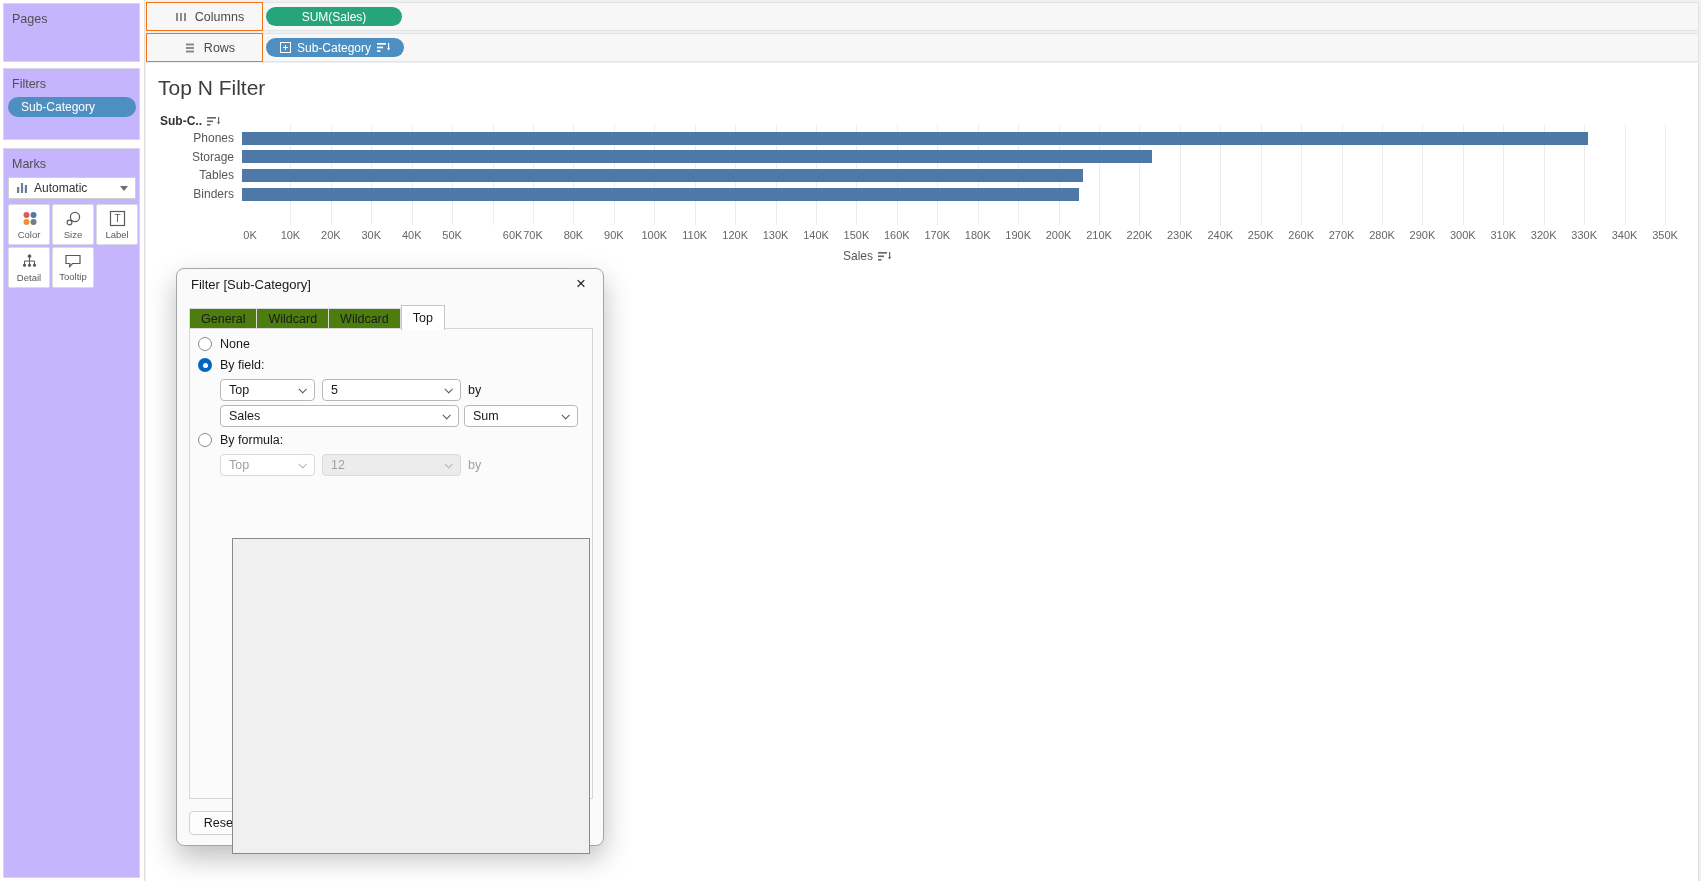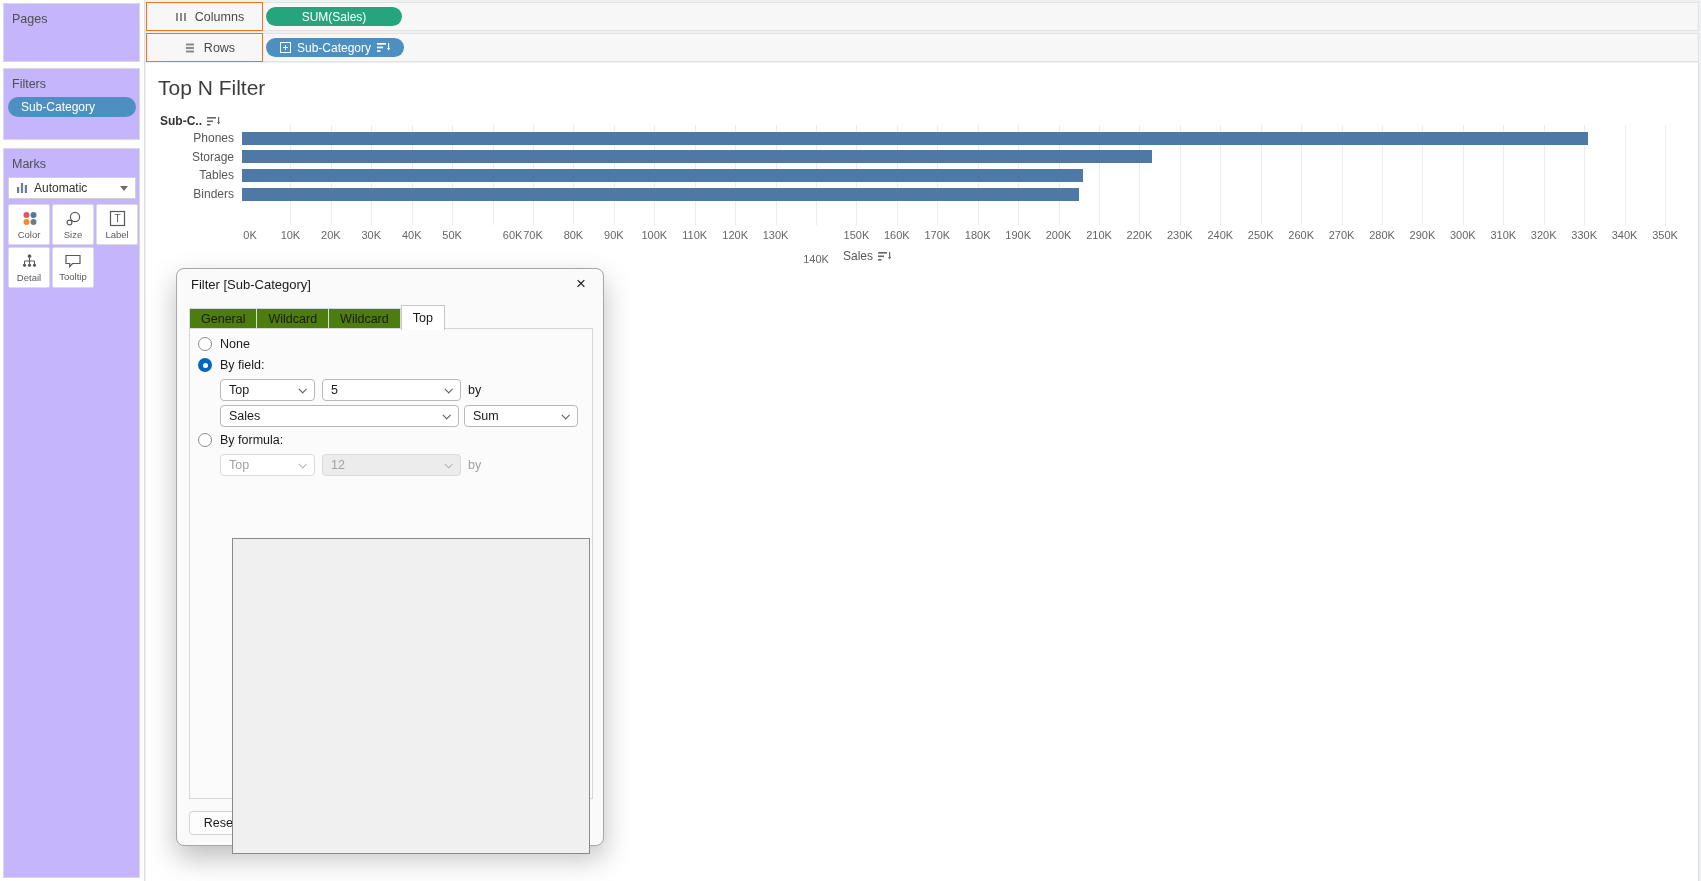--- a/index.html
+++ b/index.html
@@ -299,21 +299,21 @@
       <span class="tick" style="left: 11.4286%;">40K</span>
       <span class="tick" style="left: 14.2857%;">50K</span>
       <span class="tick" style="left: 17.1429%; margin-left: 20px;">60K</span>
       <span class="tick" style="left: 20%;">70K</span>
       <span class="tick" style="left: 22.8571%;">80K</span>
       <span class="tick" style="left: 25.7143%;">90K</span>
       <span class="tick" style="left: 28.5714%;">100K</span>
       <span class="tick" style="left: 31.4286%;">110K</span>
       <span class="tick" style="left: 34.2857%;">120K</span>
       <span class="tick" style="left: 37.1429%;">130K</span>
-      <span class="tick" style="left: 40%; margin-top: 24px;">140K</span>
+      <span class="tick" style="left: 40%;">140K</span>
       <span class="tick" style="left: 42.8571%;">150K</span>
       <span class="tick" style="left: 45.7143%;">160K</span>
       <span class="tick" style="left: 48.5714%;">170K</span>
       <span class="tick" style="left: 51.4286%;">180K</span>
       <span class="tick" style="left: 54.2857%;">190K</span>
       <span class="tick" style="left: 57.1429%;">200K</span>
       <span class="tick" style="left: 60%;">210K</span>
       <span class="tick" style="left: 62.8571%;">220K</span>
       <span class="tick" style="left: 65.7143%;">230K</span>
       <span class="tick" style="left: 68.5714%;">240K</span>

